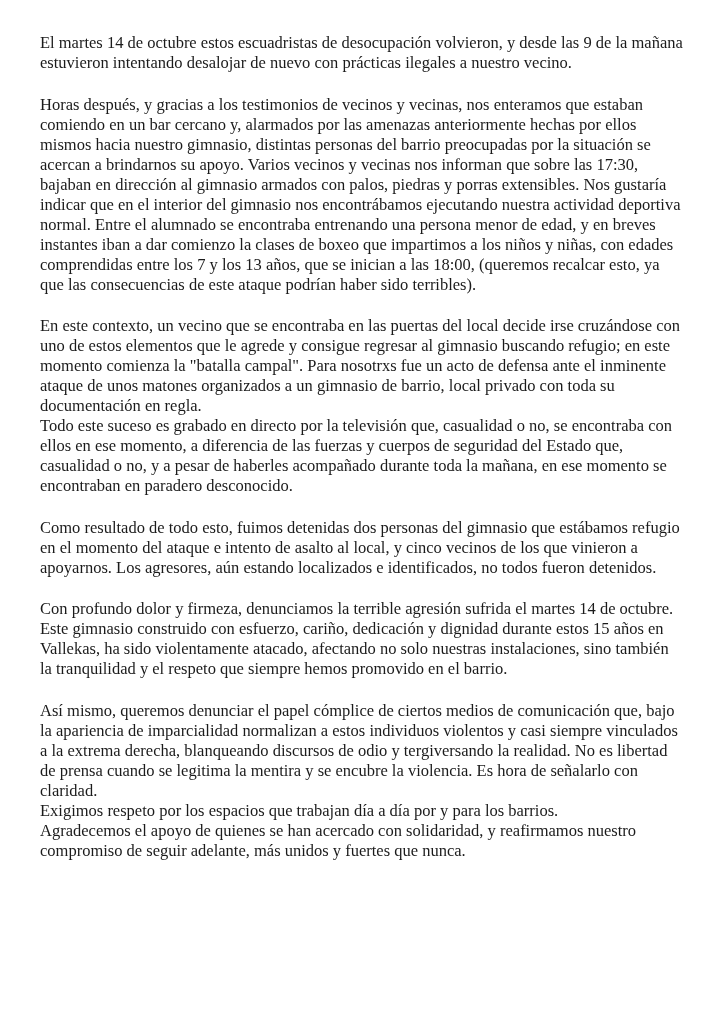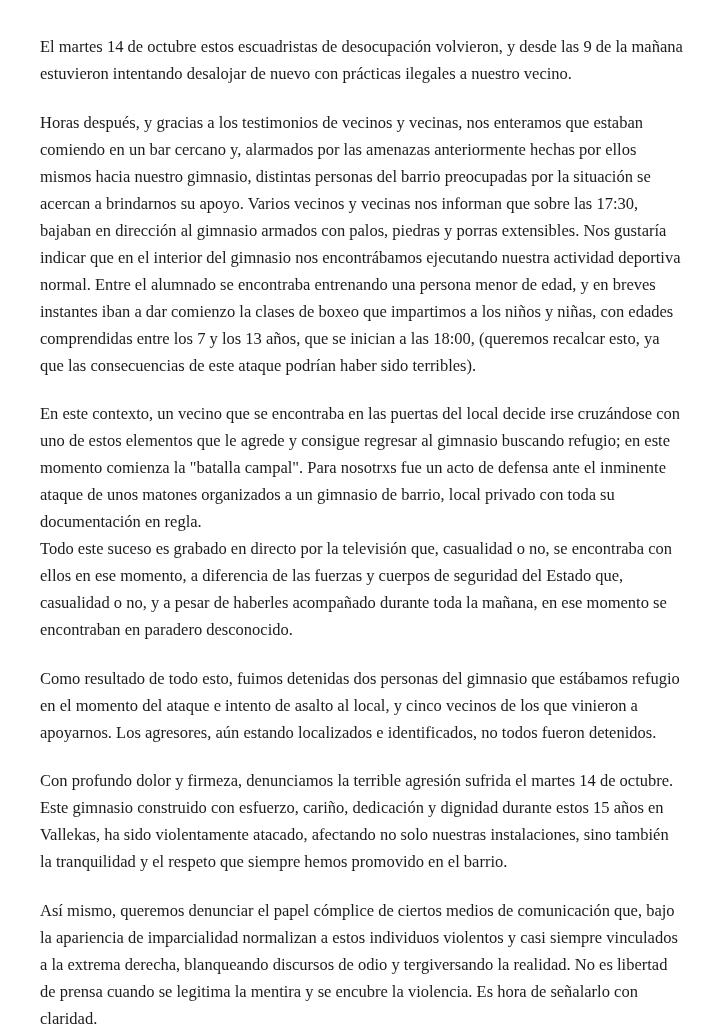--- a/index.html
+++ b/index.html
@@ -10,21 +10,21 @@
   .page {
     position: relative;
     width: 724px;
     height: 1024px;
     background: #ffffff;
     overflow: hidden;
     box-sizing: border-box;
     padding: 33px 40px 0 40px;
     font-family: "Liberation Serif", "DejaVu Serif", serif;
     font-size: 16.5px;
-    line-height: 27px;
+    line-height: 20px;
     color: #1b1b1b;
     text-align: left;
   }
   .page p {
     margin: 0 0 21.6px 0;
     padding: 0;
   }
   .page p .seg {
     display: block;
   }
@@ -50,15 +50,17 @@
   <p>
     <span class="seg">Como resultado de todo esto, fuimos detenidas dos personas del gimnasio que estábamos refugio en el momento del ataque e intento de asalto al local, y cinco vecinos de los que vinieron a apoyarnos. Los agresores, aún estando localizados e identificados, no todos fueron detenidos.</span>
   </p>
 
   <p>
     <span class="seg">Con profundo dolor y firmeza, denunciamos la terrible agresión sufrida el martes 14 de octubre. Este gimnasio construido con esfuerzo, cariño, dedicación y dignidad durante estos 15 años en Vallekas, ha sido violentamente atacado, afectando no solo nuestras instalaciones, sino también la tranquilidad y el respeto que siempre hemos promovido en el barrio.</span>
   </p>
 
   <p>
     <span class="seg">Así mismo, queremos denunciar el papel cómplice de ciertos medios de comunicación que, bajo la apariencia de imparcialidad normalizan a estos individuos violentos y casi siempre vinculados a la extrema derecha, blanqueando discursos de odio y tergiversando la realidad. No es libertad de prensa cuando se legitima la mentira y se encubre la violencia. Es hora de señalarlo con claridad.</span>
+    <span class="seg">Exigimos respeto por los espacios que trabajan día a día por y para los barrios.</span>
+    <span class="seg">Agradecemos el apoyo de quienes se han acercado con solidaridad, y reafirmamos nuestro compromiso de seguir adelante, más unidos y fuertes que nunca.</span>
   </p>
 
 </div>
 
 </body></html>

